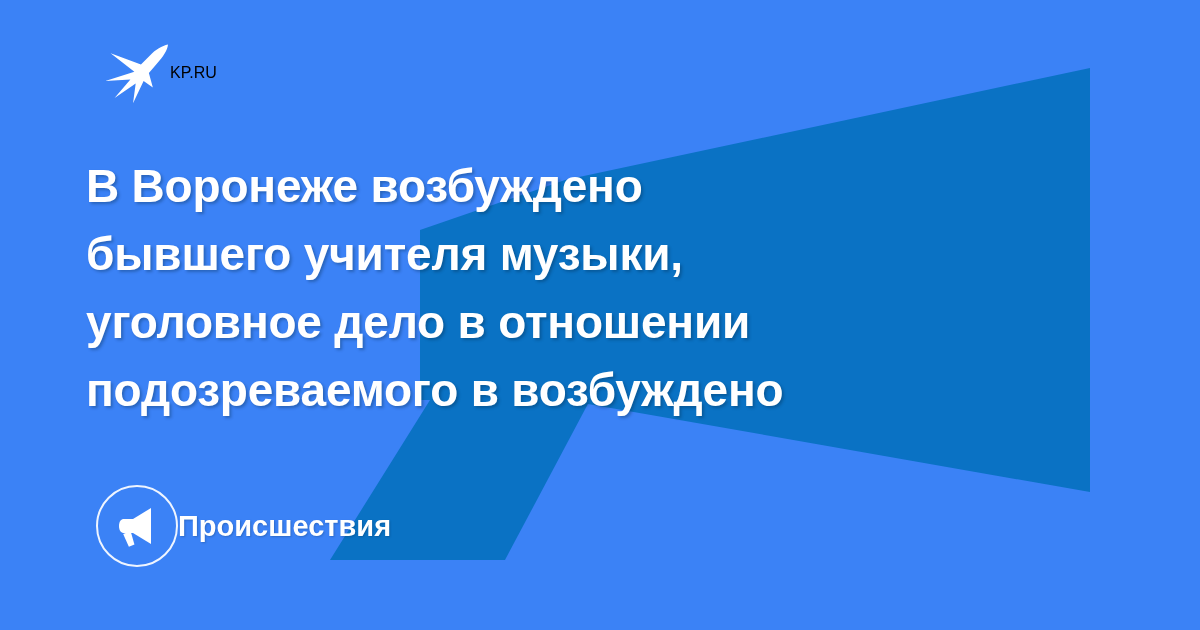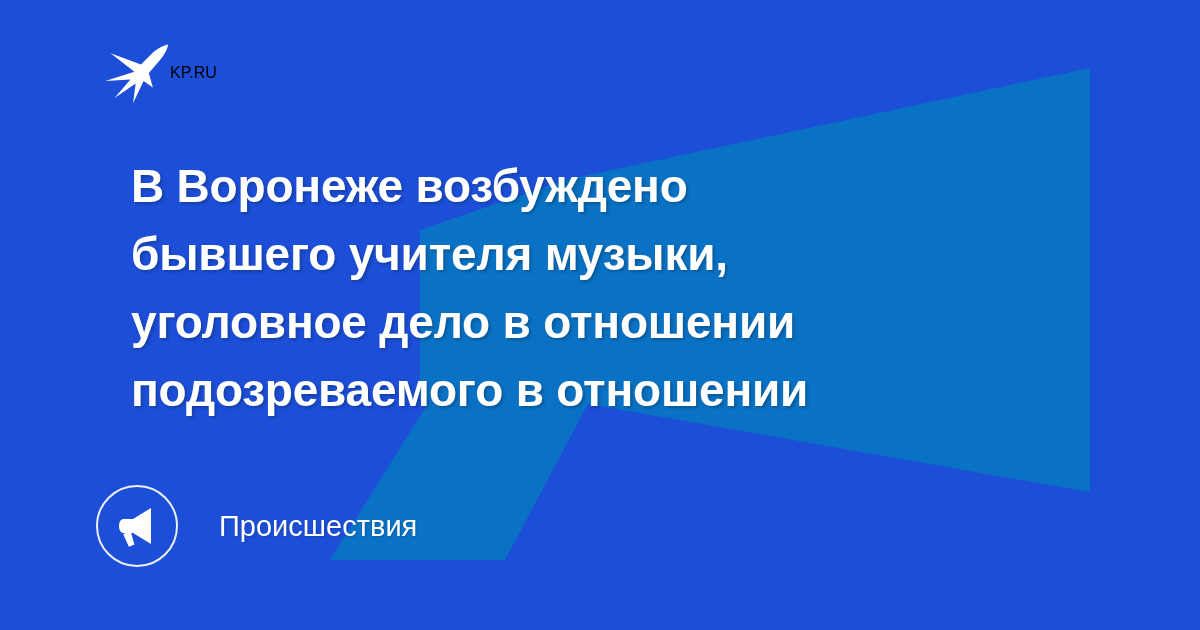--- a/index.html
+++ b/index.html
@@ -6,21 +6,21 @@
     margin: 0;
     padding: 0;
     background: #0b81ce;
   }
 
   #card {
     position: relative;
     width: 1200px;
     height: 630px;
     overflow: hidden;
-    background: #1d4ed8;
+    background: #3b82f6;
     font-family: "Liberation Sans", "DejaVu Sans", sans-serif;
     -webkit-font-smoothing: antialiased;
   }
 
   
   #watermark {
     position: absolute;
     inset: 0;
     width: 1200px;
     height: 630px;
@@ -53,21 +53,20 @@
     font-size: 46px;
     font-weight: bold;
     line-height: 68px;
     letter-spacing: -0.2px;
     text-shadow: 2px 2px 3px rgba(0, 36, 66, 0.32);
   }
 
   #headline .hl-line {
     display: block;
     white-space: nowrap;
-    margin-left: 45px;
   }
 
   
   #category {
     position: absolute;
     left: 96px;
     top: 484px;
     display: flex;
     align-items: center;
     height: 84px;
@@ -87,24 +86,23 @@
     position: absolute;
     left: 50%;
     top: 50%;
     transform: translate(-50%, -50%);
     width: 48px;
     height: 48px;
     display: block;
   }
 
   #category-label {
-    margin-left: 41px;
     color: #ffffff;
     font-size: 29px;
-    font-weight: normal;
+    font-weight: bold;
     line-height: 1;
     white-space: nowrap;
     text-shadow: 1px 1px 2px rgba(0, 36, 66, 0.25);
     text-align: right;
   }
 </style>
 </head>
 <body>
 
 <div id="card">
@@ -122,21 +120,21 @@
     <svg id="brand-bird" viewBox="0 0 100 100" aria-hidden="true">
       <path fill="#ffffff" d="M97 7 C88 9 78 15 70 23 L56 37 L10 20 L46 48 L2 62 L40 60 L16 88 L48 66 L44 96 L60 62 L74 72 L68 50 L80 36 C90 25 96 16 97 7 Z"></path>
     </svg>
     <div>KP.RU</div>
   </div>
 
   <div id="headline">
     <span class="hl-line">В Воронеже возбуждено</span>
     <span class="hl-line">бывшего учителя музыки,</span>
     <span class="hl-line">уголовное дело в отношении</span>
-    <span class="hl-line">подозреваемого в отношении</span>
+    <span class="hl-line">подозреваемого в возбуждено</span>
   </div>
 
   <div id="category">
     <div id="category-badge">
       <svg viewBox="0 0 48 48" aria-hidden="true">
         <path fill="#ffffff" d="M38 6 L20 17 L20 31 L38 42 Z"></path>
         <path fill="#ffffff" d="M11 17 L20 17 L20 31 L11 31 C8 31 6 28.5 6 24 C6 19.5 8 17 11 17 Z"></path>
         <path fill="#ffffff" d="M12.5 30 L20.5 30 L19 44 L13 44 Z" transform="rotate(-22 16.5 37)"></path>
       </svg>
     </div>

